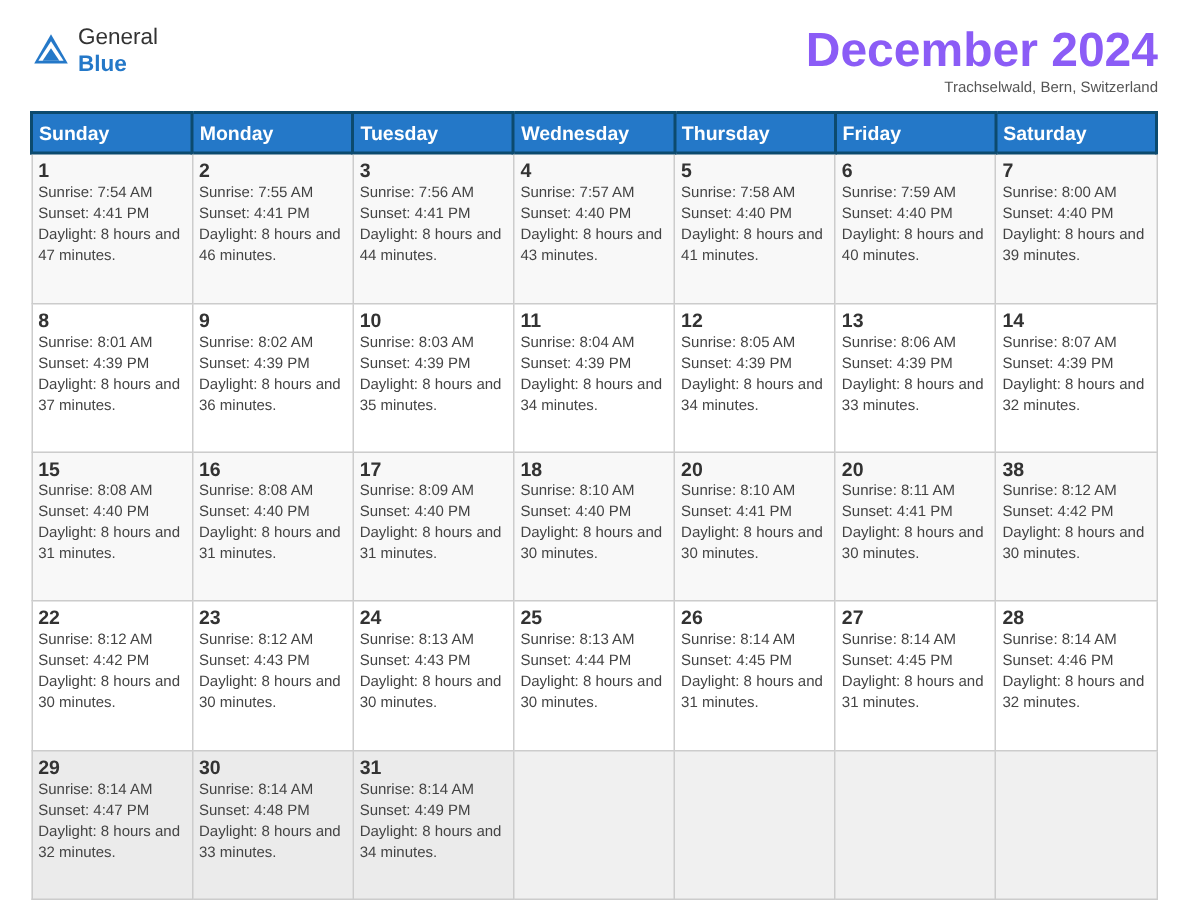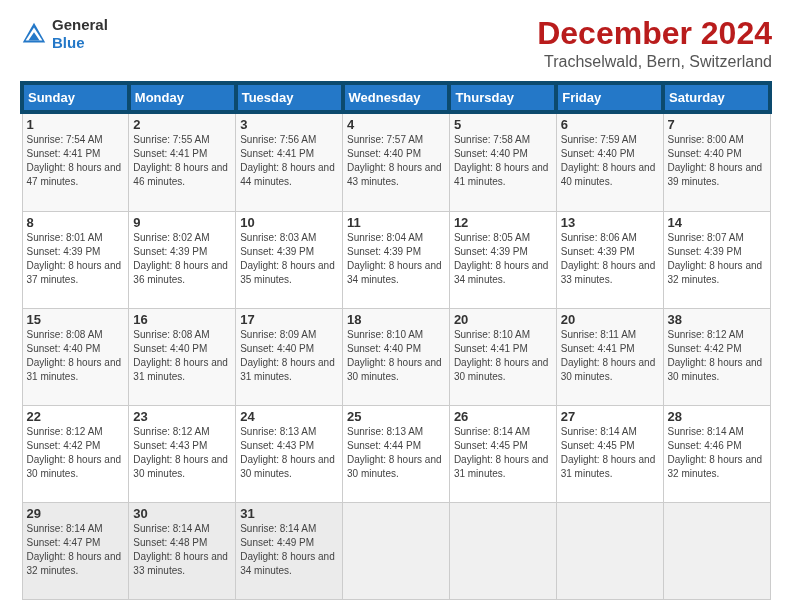--- a/index.html
+++ b/index.html
@@ -31,43 +31,43 @@
     .logo-icon {
       width: 28px;
       height: 28px;
     }
     .title-block {
       text-align: right;
     }
     .month-title {
       font-size: 32px;
       font-weight: bold;
-      color: #b91c1c;
+      color: #8b5cf6;
       line-height: 1.1;
       margin-left: 36px;
     }
     .location {
-      font-size: 16px;
+      font-size: 10px;
       color: #555;
       margin-top: 2px;
     }
     .calendar {
       flex: 1;
       border-collapse: collapse;
       width: 100%;
       table-layout: fixed;
     }
     .calendar th {
       background: #2478c8;
       color: #fff;
       font-size: 13px;
       font-weight: bold;
       padding: 5px 4px;
       text-align: left;
-      border: 4px solid #0c4a6e;
+      border: 2px solid #0c4a6e;
     }
     .calendar td {
       border: 1px solid #ccc;
       vertical-align: top;
       padding: 3px 4px;
       font-size: 9.5px;
       color: #333;
       background: #fff;
     }
     .calendar tr:last-child td {
@@ -104,21 +104,21 @@
 
 <div class="page">
   <div class="header">
     <div class="logo">
       <svg class="logo-icon" viewBox="0 0 30 30" width="30" height="30">
         <polygon points="15,3 27,24 3,24" fill="#2478c8"></polygon>
         <polygon points="15,8 24,22 6,22" fill="#fff"></polygon>
         <polygon points="15,13 21,22 9,22" fill="#2478c8"></polygon>
       </svg>
       <div>
-        <div style="font-size:15px;font-weight:bold;color:#333;line-height:1.2;">General</div>
+        <div style="font-size:15px;font-weight:normal;color:#333;line-height:1.2;">General</div>
         <div style="font-size:15px;font-weight:bold;color:#2478c8;line-height:1.2;">Blue</div>
       </div>
     </div>
     <div class="title-block">
       <div class="month-title">December 2024</div>
       <div class="location">Trachselwald, Bern, Switzerland</div>
     </div>
   </div>
 
   <table class="calendar">

